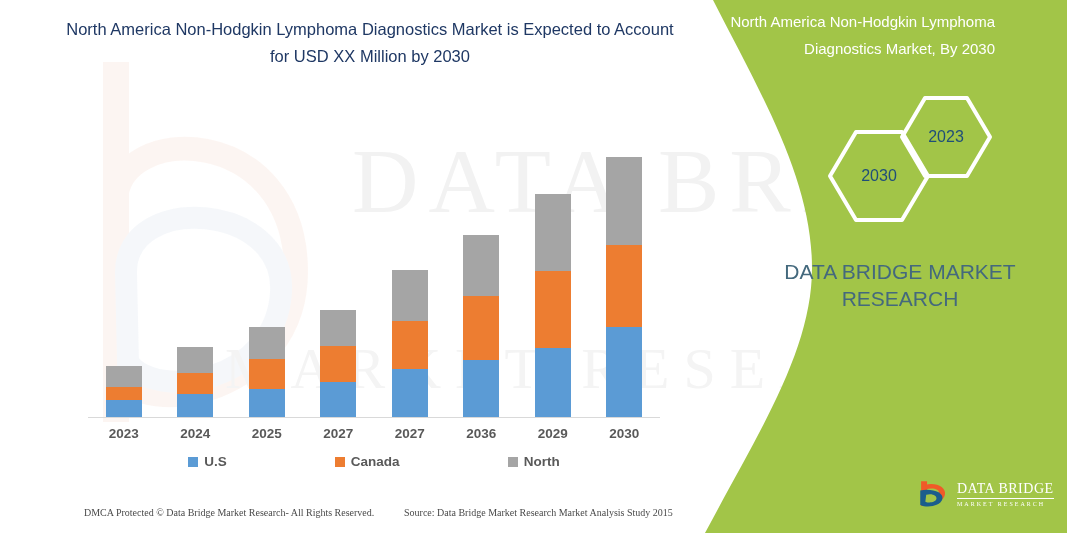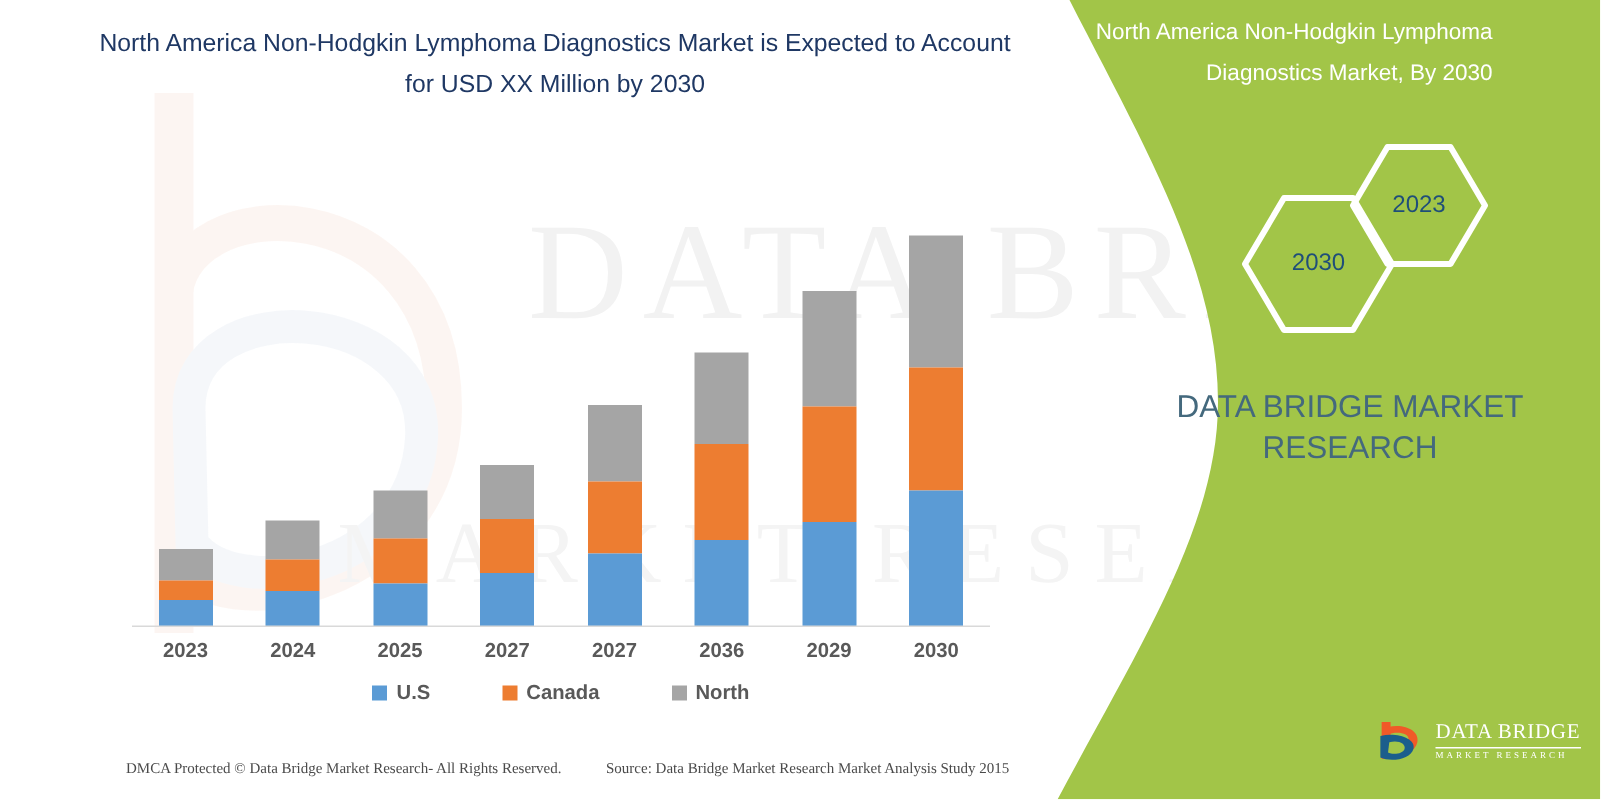--- a/index.html
+++ b/index.html
@@ -117,21 +117,21 @@
   }
 
   .legend {
     position: absolute;
     left: 88px;
     top: 454px;
     width: 572px;
     display: flex;
     justify-content: center;
     align-items: center;
-    gap: 48px;
+    gap: 108px;
   }
   .legend-item { display: flex; align-items: center; gap: 6px; }
   .legend-swatch { width: 10px; height: 10px; display: block; }
   .legend-label {
     font-size: 13.5px;
     font-weight: bold;
     color: #595959;
   }
 
   .footer {

